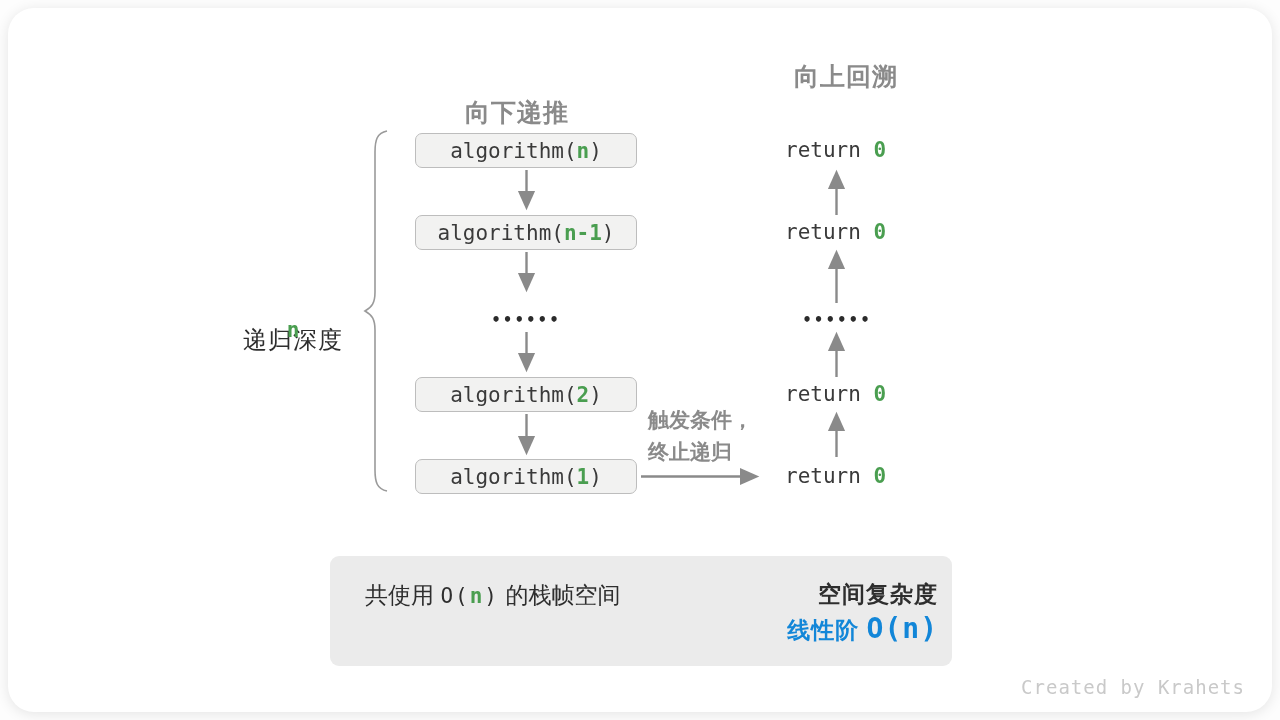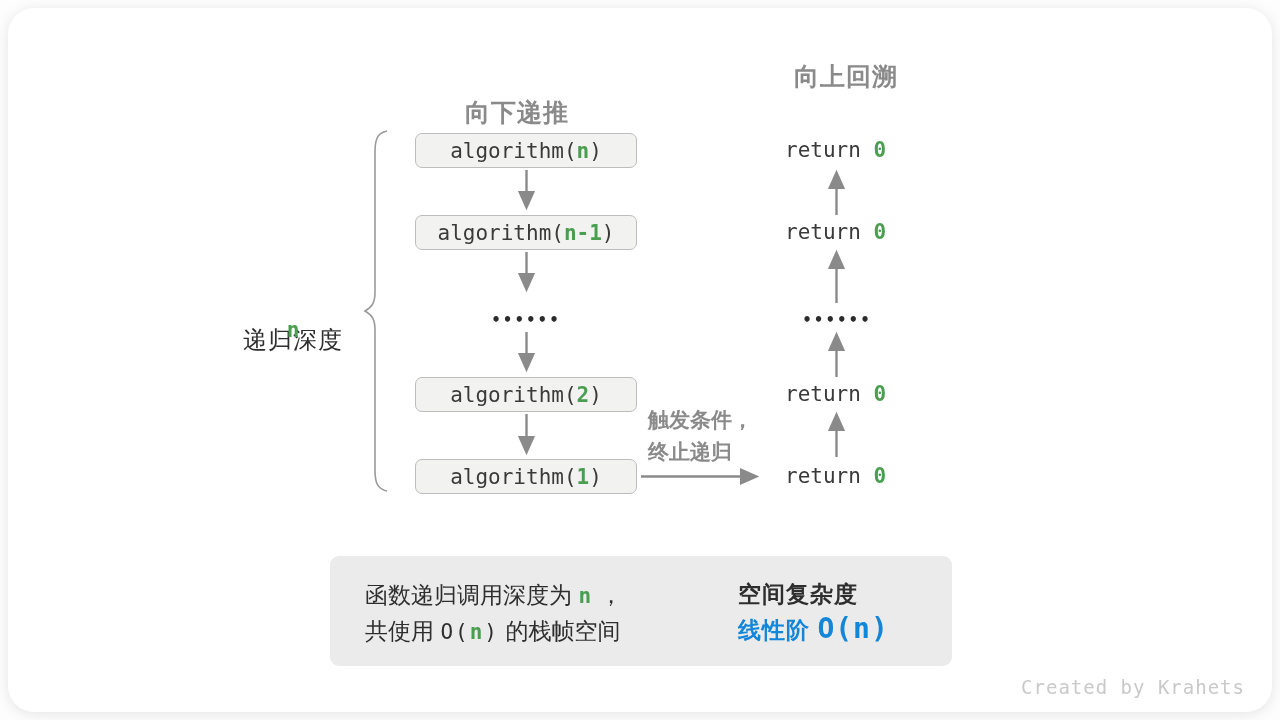--- a/index.html
+++ b/index.html
@@ -40,21 +40,21 @@
     font-size: 15px; letter-spacing: 2px; color: #2b2b2b; line-height: 16px;
   }
   .depth-label { left: 220px; width: 130px; text-align: center; font-size: 24px; color: #2e2e2e; letter-spacing: 1px; margin-top: 44px; }
   .depth-value { left: 220px; width: 130px; text-align: center; font-family: "DejaVu Sans Mono", monospace; font-size: 21px; font-weight: 700; color: #4a9e50; }
   .trigger-note { left: 640px; top: 396px; font-size: 21px; font-weight: 700; color: #8a8a8a; line-height: 32px; white-space: pre-line; }
 
   .summary-panel { left: 322px; top: 548px; width: 622px; height: 110px; background: #ebebeb; border-radius: 9px; }
   .summary-left { left: 357px; top: 569px; font-size: 23px; color: #2e2e2e; }
   .summary-left .line { height: 36px; line-height: 36px; white-space: pre; }
   .inline-code { font-family: "DejaVu Sans Mono", monospace; font-size: 21px; letter-spacing: 2px; }
-  .summary-right { left: 730px; top: 569px; width: 200px; text-align: left; }
+  .summary-right { left: 730px; top: 569px; width: 200px; text-align: right; }
   .sc-title { height: 34px; line-height: 34px; font-size: 23px; font-weight: 700; color: #2e2e2e; letter-spacing: 1px; }
   .sc-result { height: 36px; line-height: 36px; font-size: 23px; font-weight: 700; color: #1286d8; white-space: pre; letter-spacing: 1px; }
   .sc-result .inline-code { color: #1286d8; font-weight: 700; font-size: 28px; letter-spacing: 1px; }
 
   .watermark { right: 27px; top: 668px; font-family: "DejaVu Sans Mono", monospace; font-size: 19px; color: #c9c9c9; letter-spacing: 1px; }
 </style>
 </head>
 <body>
 
 <div class="card">
@@ -100,21 +100,20 @@
     <line x1="828.5" y1="369" x2="828.5" y2="328" stroke="#8a8a8a" stroke-width="2.4" marker-end="url(#ah)"></line>
     <line x1="828.5" y1="449" x2="828.5" y2="408" stroke="#8a8a8a" stroke-width="2.4" marker-end="url(#ah)"></line>
 
     <line x1="633" y1="468.5" x2="747" y2="468.5" stroke="#8a8a8a" stroke-width="2.4" marker-end="url(#ah)"></line>
 
     <polygon points="678,600 695,600 695,592 711,607 695,622 695,614 678,614" fill="#b8b8b8"></polygon>
   </svg>
 
   <div class="abs summary-panel"></div>
   <div class="abs summary-left">
-    <div class="line"><span>函数递归调用深度为 </span><span class="inline-code arg">n</span><span> ，</span></div>
     <div class="line"><span>共使用 </span><span class="inline-code">O(</span><span class="inline-code arg">n</span><span class="inline-code">)</span><span> 的栈帧空间</span></div>
   </div>
   <div class="abs summary-right">
     <div class="sc-title">空间复杂度</div>
     <div class="sc-result"><span>线性阶 </span><span class="inline-code">O(n)</span></div>
   </div>
 
   <div class="abs watermark">Created by Krahets</div>
 
 </div>

